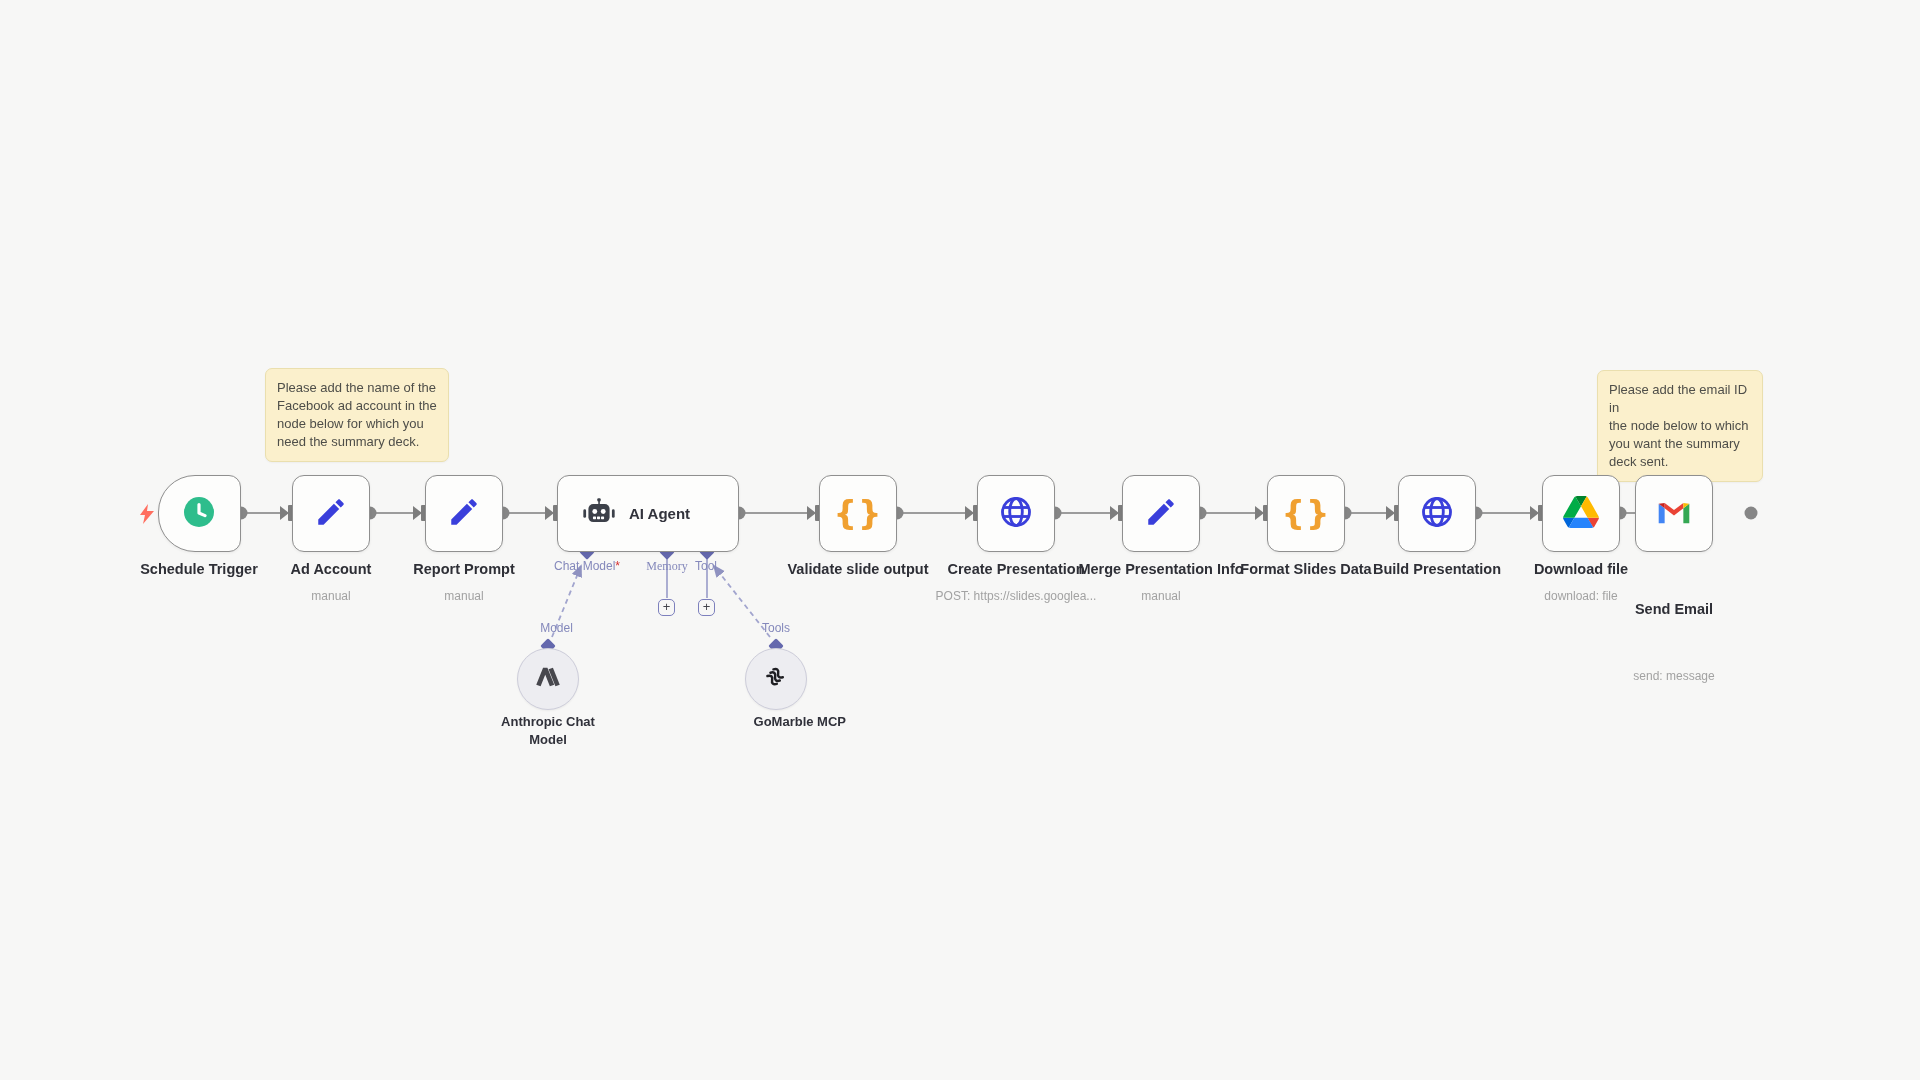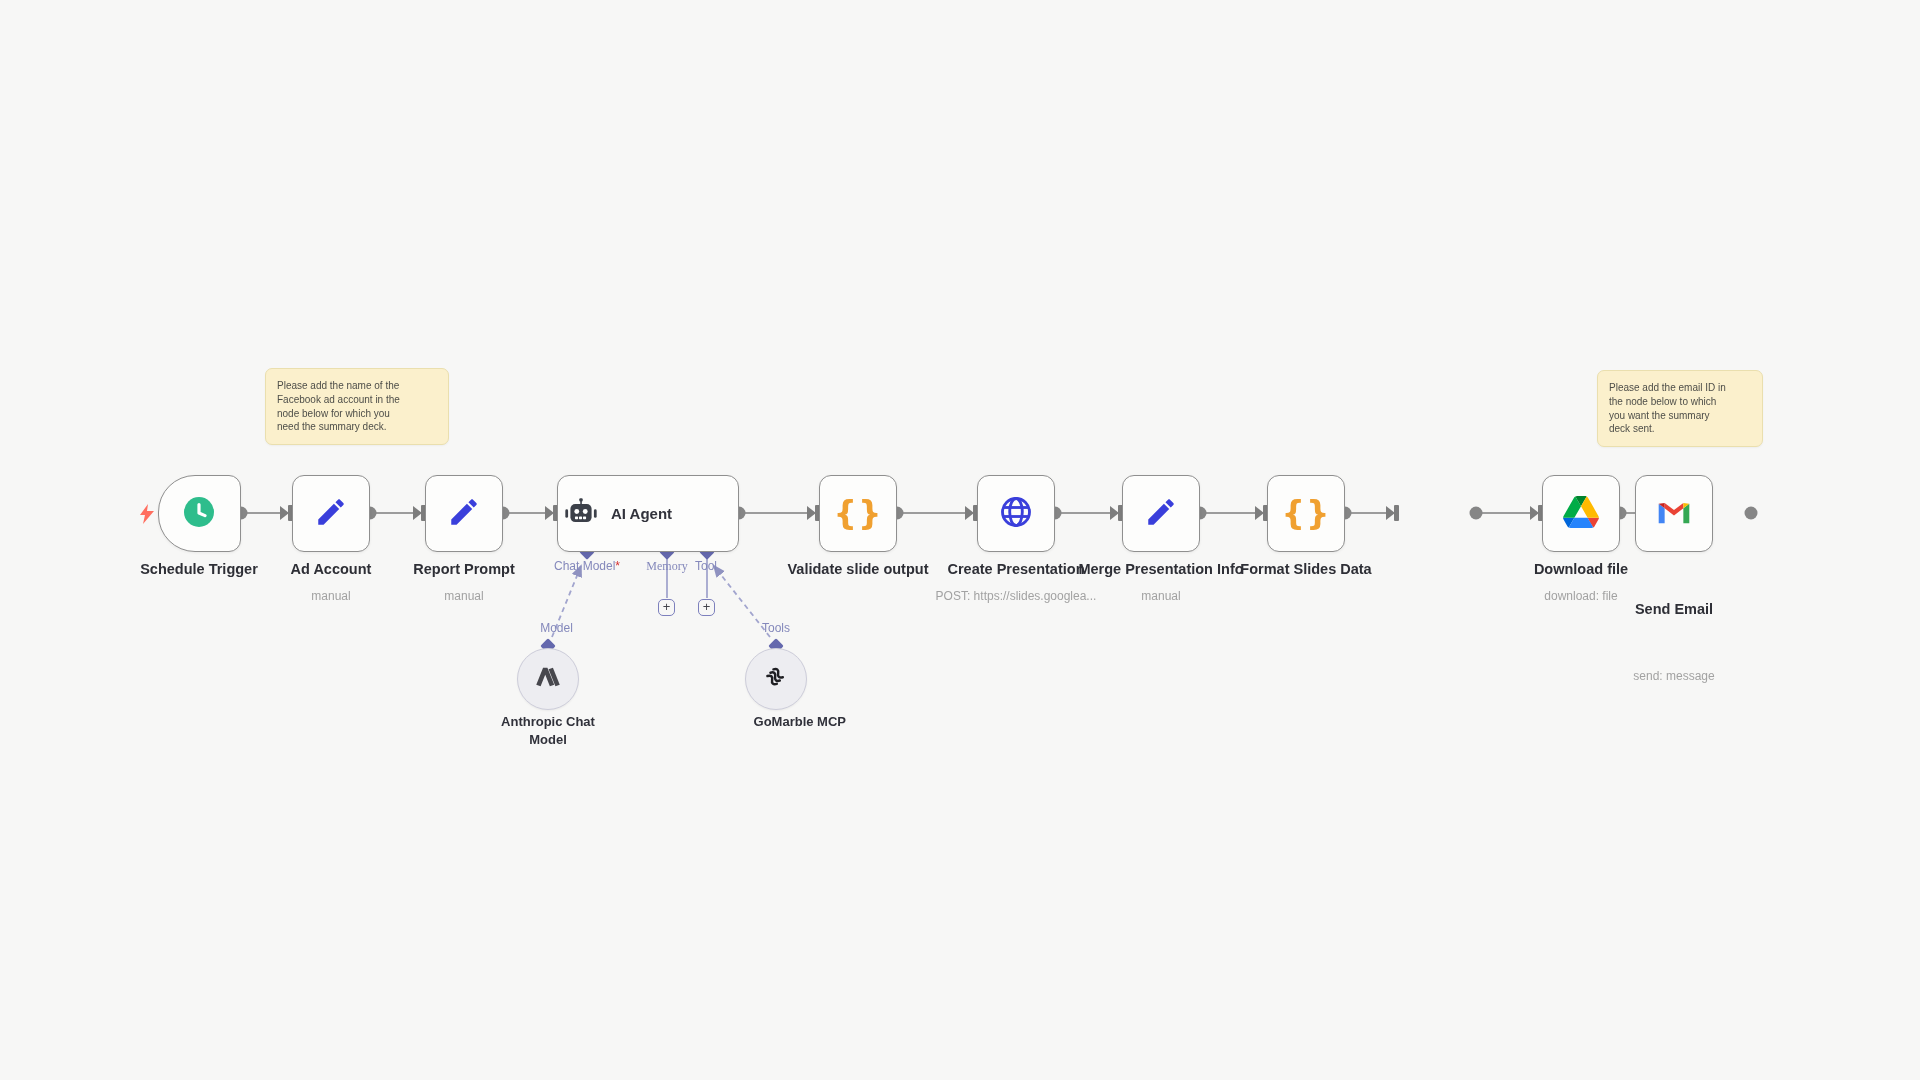--- a/index.html
+++ b/index.html
@@ -10,29 +10,29 @@
   .wires circle.outdot{fill:#868686;}
   .wires .inmark{fill:#7d7d7d;}
   .wires .subline{stroke:#a2a5ce;stroke-width:1.8;fill:none;}
   .wires .subdash{stroke:#a2a5ce;stroke-width:1.8;fill:none;stroke-dasharray:5 4;}
   .wires .portdiamond{fill:#6468ad;}
   .nwrap{position:absolute;top:475px;width:220px;display:flex;flex-direction:column;align-items:center;}
   .node{width:78px;height:77px;background:#fdfdfc;border:1.5px solid #8f8f8f;border-radius:12px;
         box-sizing:border-box;display:flex;align-items:center;justify-content:center;
         box-shadow:0 1px 3px rgba(0,0,0,.06);}
   .node.trigger{width:83px;border-radius:37px 12px 12px 37px;}
-  .node.wide{width:182px;justify-content:flex-start;padding-left:5px;gap:12px;}
+  .node.wide{width:182px;justify-content:flex-start;padding-left:23px;gap:12px;}
   .nlabel{margin-top:8px;font-size:14.5px;font-weight:700;color:#2e2f36;text-align:left;
           line-height:1.25;white-space:nowrap;}
   .nsub{margin-top:11px;font-size:12px;color:#a2a2a2;text-align:center;white-space:nowrap;}
   .ai-title{font-size:15px;font-weight:700;color:#32333c;}
   .braces{font-family:"DejaVu Sans",sans-serif;font-size:33px;font-weight:600;color:#f0a030;
           letter-spacing:1px;line-height:1;}
   .sticky{position:absolute;background:#fbf0cc;border:1px solid #eadfae;border-radius:7px;
-          padding:10px 11px;font-size:10px;line-height:1.38;color:#4e4e49;white-space:pre-line;
+          padding:10px 11px;font-size:13px;line-height:1.38;color:#4e4e49;white-space:pre-line;
           box-shadow:0 1px 2px rgba(0,0,0,.04);}
   .port-label{position:absolute;transform:translateX(-50%);font-size:12px;color:#8488bb;white-space:nowrap;}
   .port-label .req{color:#d63030;}
   .plus-btn{position:absolute;width:17px;height:17px;box-sizing:border-box;border:1.5px solid #7d80bd;
             border-radius:5px;background:#f7f7f6;color:#44454d;font-size:13px;line-height:13px;
             text-align:center;cursor:pointer;}
   .circle-node{position:absolute;width:62px;height:62px;border-radius:50%;background:#ededf1;
                border:1px solid #cdcdda;box-sizing:border-box;display:flex;align-items:center;
                justify-content:center;box-shadow:0 1px 2px rgba(0,0,0,.05);}
   .sub-label{position:absolute;transform:translateX(-50%);width:130px;text-align:center;
@@ -267,20 +267,33 @@
     <div class="nsub">manual</div>
   </div>
 
   <div class="nwrap" style="left:1196px;">
     <div class="node">
       <span class="braces">{}</span>
     </div>
     <div class="nlabel">Format Slides Data</div>
   </div>
 
+  <div class="nwrap" style="left:1327px;">
+    <div class="node">
+      <span>
+        <svg width="36" height="36" viewBox="0 0 24 24" fill="none" stroke="#3a3fdb" stroke-width="1.9">
+          <circle cx="12" cy="12" r="9"></circle>
+          <ellipse cx="12" cy="12" rx="4.2" ry="9"></ellipse>
+          <line x1="3.6" y1="9" x2="20.4" y2="9"></line>
+          <line x1="3.6" y1="15" x2="20.4" y2="15"></line>
+        </svg>
+      </span>
+    </div>
+    <div class="nlabel">Build Presentation</div>
+  </div>
 
   <div class="nwrap" style="left:1471px;">
     <div class="node">
       <span>
         <svg width="36" height="32" viewBox="0 0 87.3 78">
           <path fill="#0066da" d="m6.6 66.85 3.85 6.65c.8 1.4 1.95 2.5 3.3 3.3l13.75-23.8h-27.5c0 1.55.4 3.1 1.2 4.5z"></path>
           <path fill="#00ac47" d="m43.65 25-13.75-23.8c-1.35.8-2.5 1.9-3.3 3.3l-25.4 44a9.06 9.06 0 0 0-1.2 4.5h27.5z"></path>
           <path fill="#ea4335" d="m73.55 76.8c1.35-.8 2.5-1.9 3.3-3.3l1.6-2.75 7.65-13.25c.8-1.4 1.2-2.95 1.2-4.5h-27.5l5.85 11.5z"></path>
           <path fill="#00832d" d="m43.65 25 13.75-23.8c-1.35-.8-2.9-1.2-4.5-1.2h-18.5c-1.6 0-3.15.45-4.5 1.2z"></path>
           <path fill="#2684fc" d="m59.8 53h-32.3l-13.75 23.8c1.35.8 2.9 1.2 4.5 1.2h50.8c1.6 0 3.15-.45 4.5-1.2z"></path>

